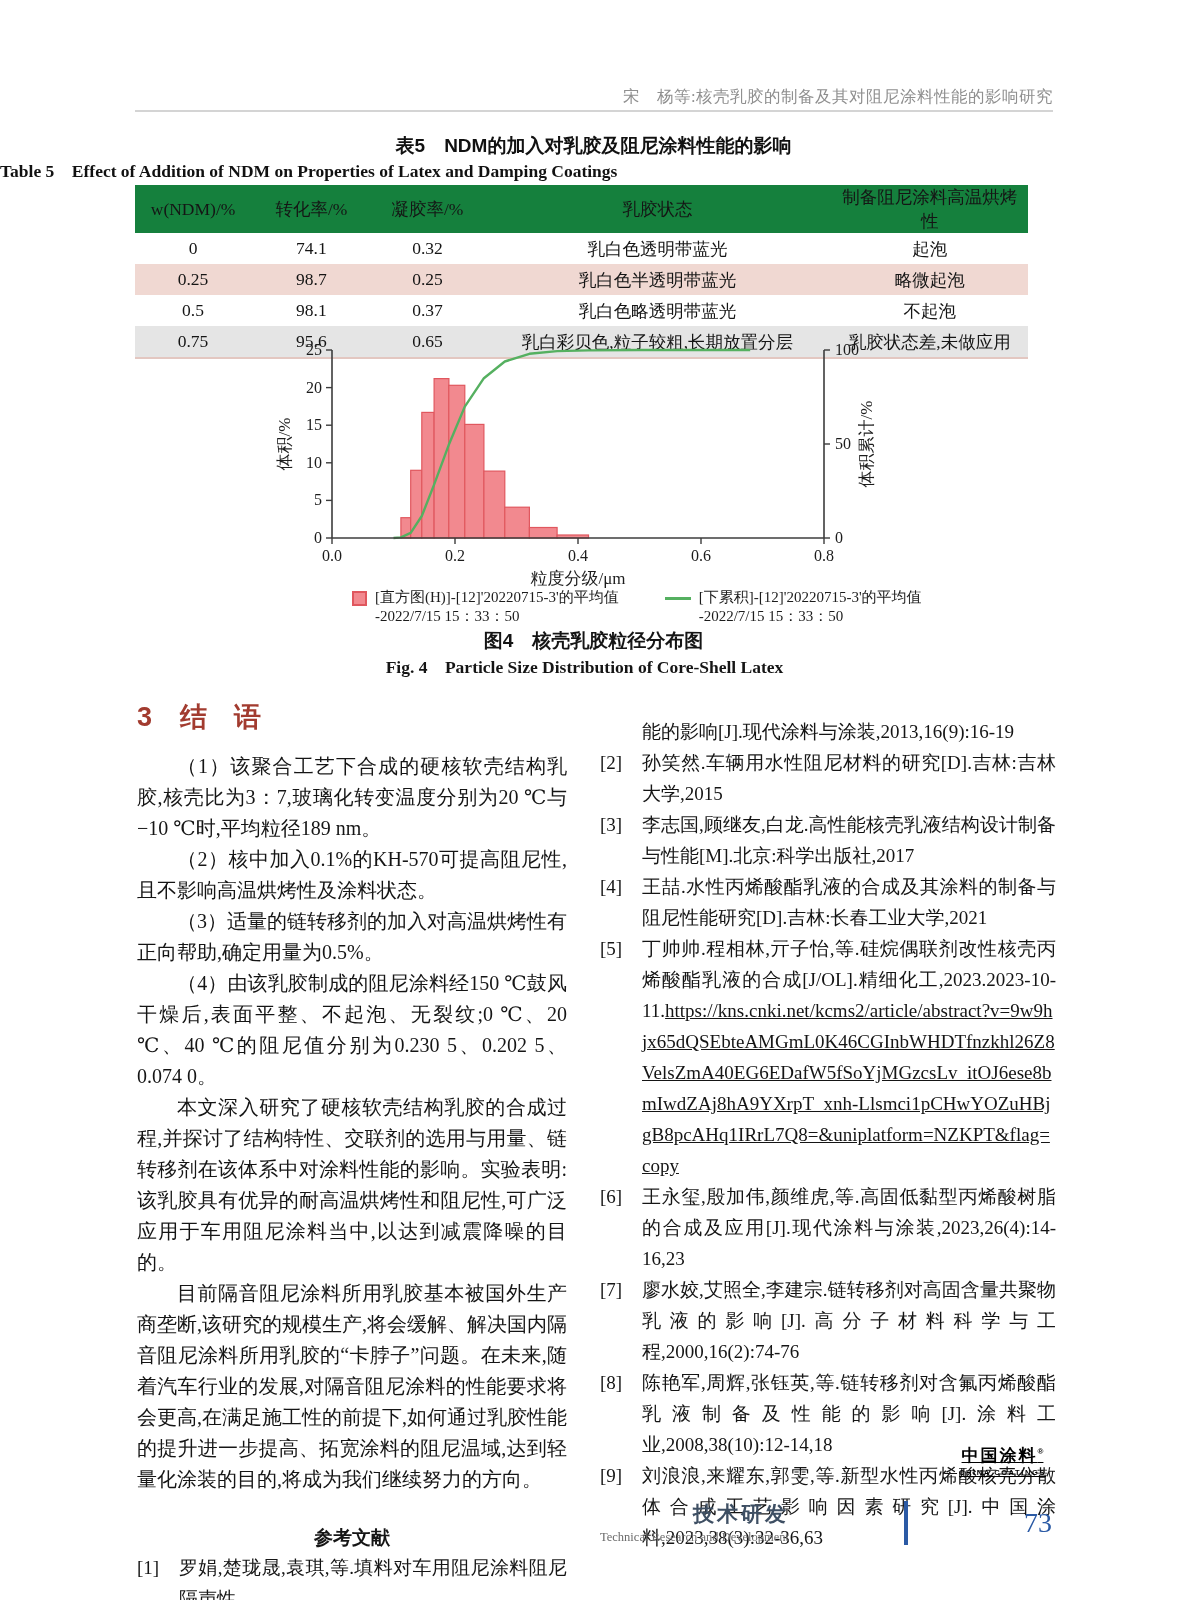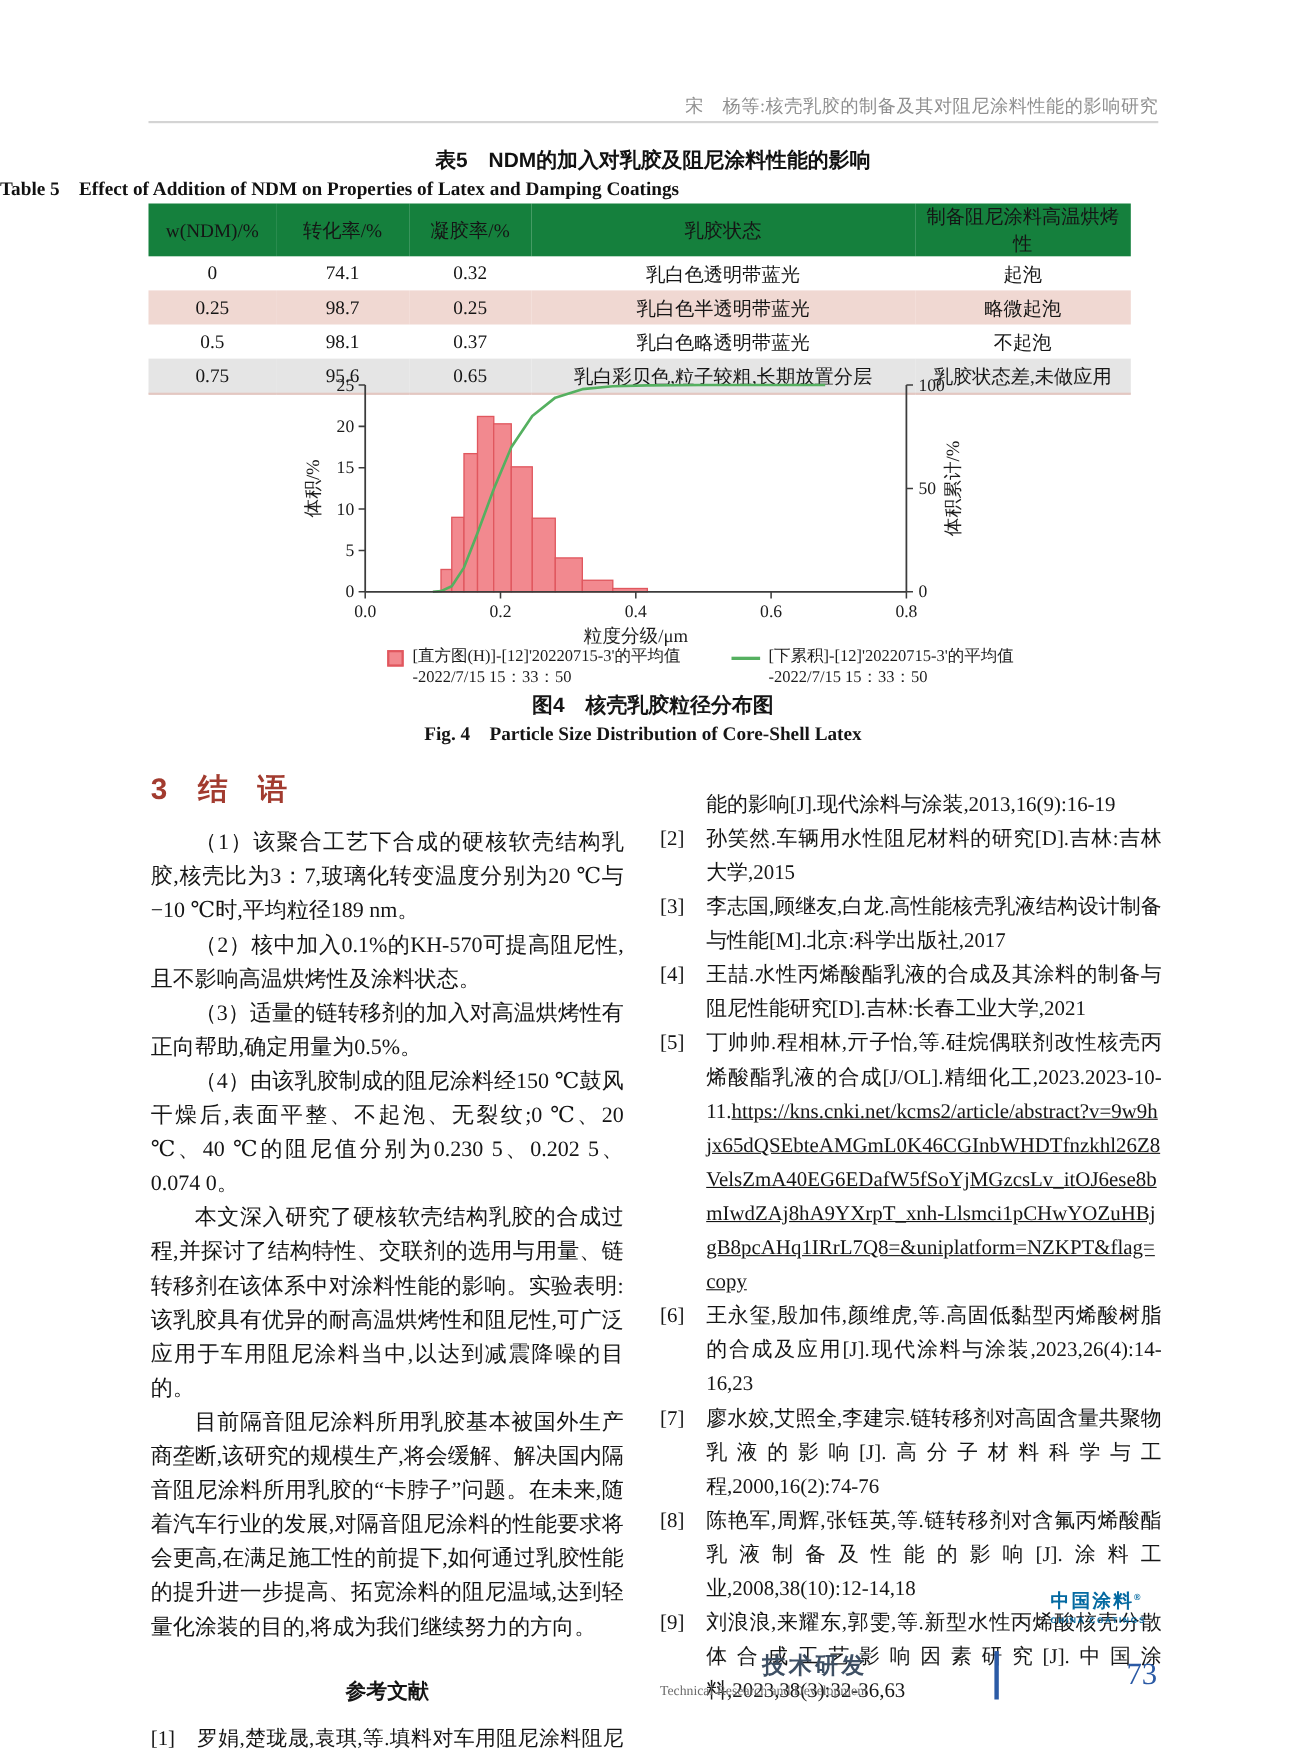--- a/index.html
+++ b/index.html
@@ -42,30 +42,30 @@
 
   
   .col-left{position:absolute;top:699px;left:137px;width:430px;}
   .col-right{position:absolute;top:716px;left:600px;width:456px;}
 
   h2.sec{margin:0 0 16px 0;font-family:"Liberation Sans","DejaVu Sans",sans-serif;
     font-weight:bold;font-size:27px;color:#a23b2f;}
   h2.sec .num{margin-right:28px;}
   .col-left p.body{margin:0;font-size:20px;line-height:31px;text-align:justify;text-indent:2em;}
 
-  .ref-heading{margin:30px 0 14px 0;text-align:center;
+  .ref-heading{margin:30px 0 1px 0;text-align:center;
     font-family:"Liberation Sans","DejaVu Sans",sans-serif;font-weight:bold;font-size:19px;}
   .ref{position:relative;padding-left:42px;font-size:19px;line-height:31px;text-align:justify;}
   .ref .rid{position:absolute;left:0;top:0;}
   .ref-cont{font-size:19px;line-height:31px;padding-left:42px;text-align:justify;}
   .ref .url{color:#151515;text-decoration:underline;word-break:break-all;cursor:pointer;}
 
   
-  .logo{position:absolute;top:1444px;left:955px;width:95px;
-    font-family:"Liberation Sans","DejaVu Sans",sans-serif;color:#0369a1;}
+  .logo{position:absolute;top:1444px;left:955px;width:95px;text-align:center;
+    font-family:"Liberation Sans","DejaVu Sans",sans-serif;color:#000000;text-decoration:underline;}
   .logo .cn{font-weight:bold;font-size:17px;letter-spacing:2px;white-space:nowrap;}
   .logo .reg{font-size:8px;vertical-align:super;letter-spacing:0;}
   .logo .en{font-weight:bold;font-size:7.5px;letter-spacing:1.6px;margin-top:1px;white-space:nowrap;}
 
   .footband{position:absolute;top:1500px;left:600px;width:452px;display:flex;justify-content:space-between;align-items:center;}
   .footband .sect{text-align:right;}
   .footband .sect .cn{font-family:"Liberation Sans","DejaVu Sans",sans-serif;font-weight:bold;
     font-size:21px;color:#3e4f63;letter-spacing:3px;}
   .footband .sect .en{font-size:12.5px;color:#6b6b6b;margin-top:2px;}
   .footband .vbar{width:4px;height:44px;background:#2b5aa5;margin:0 9px 0 8px;}

